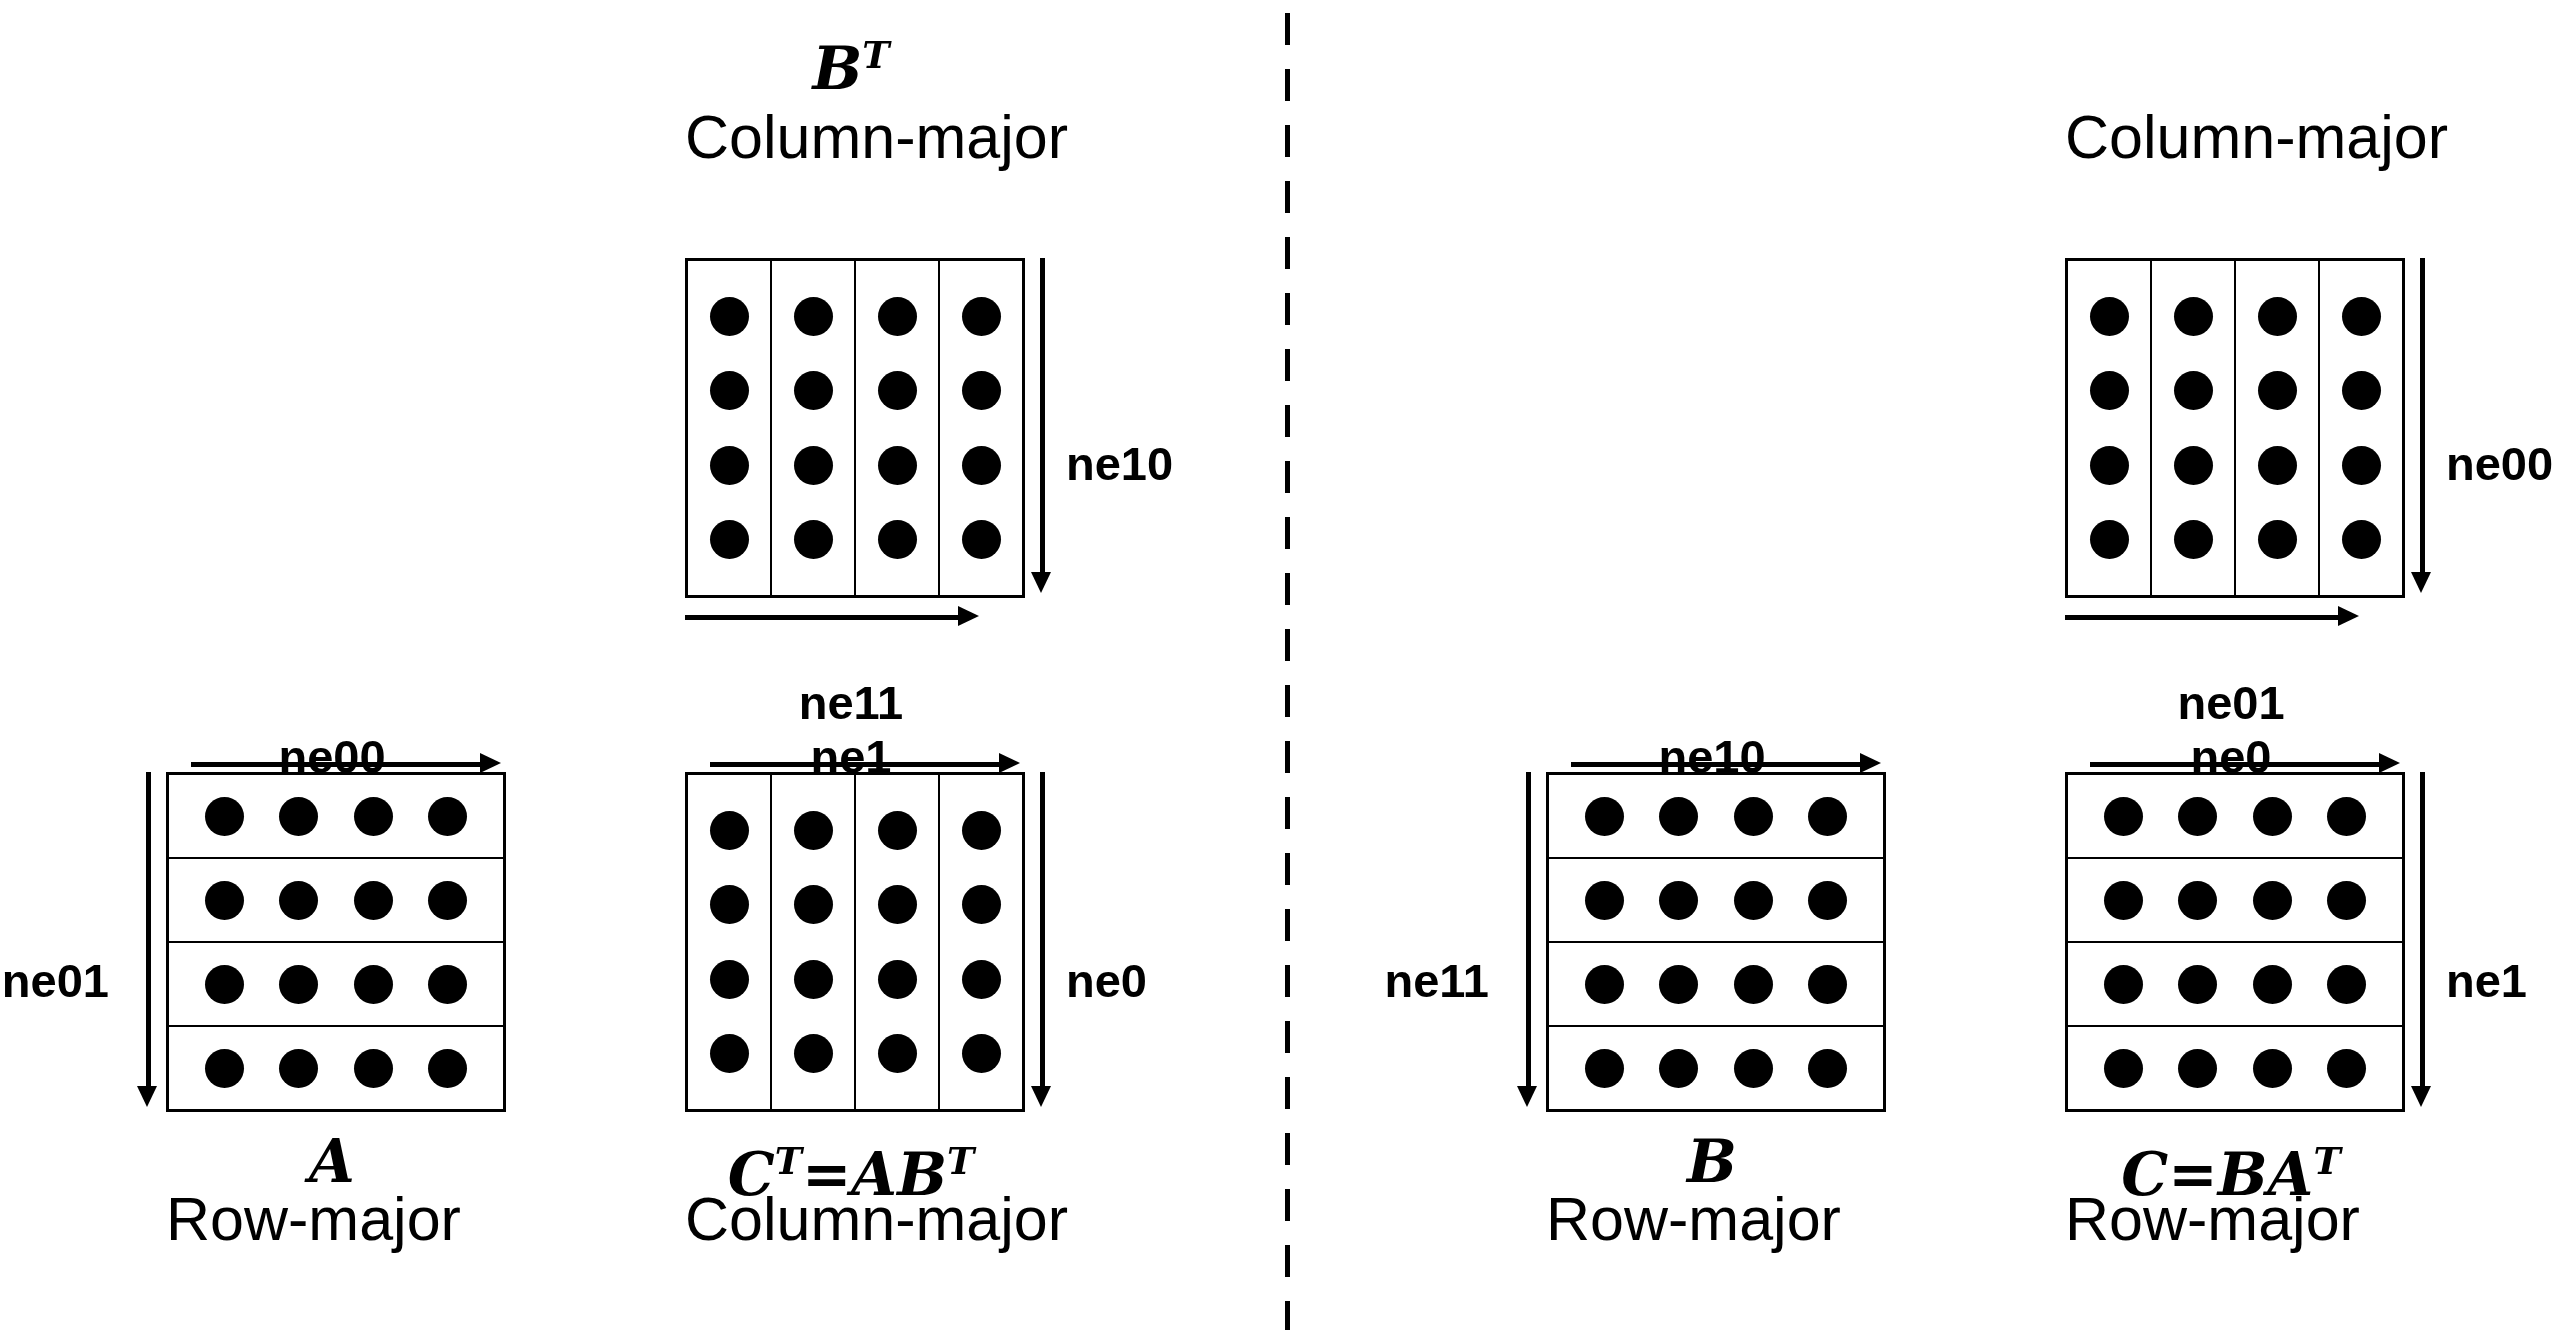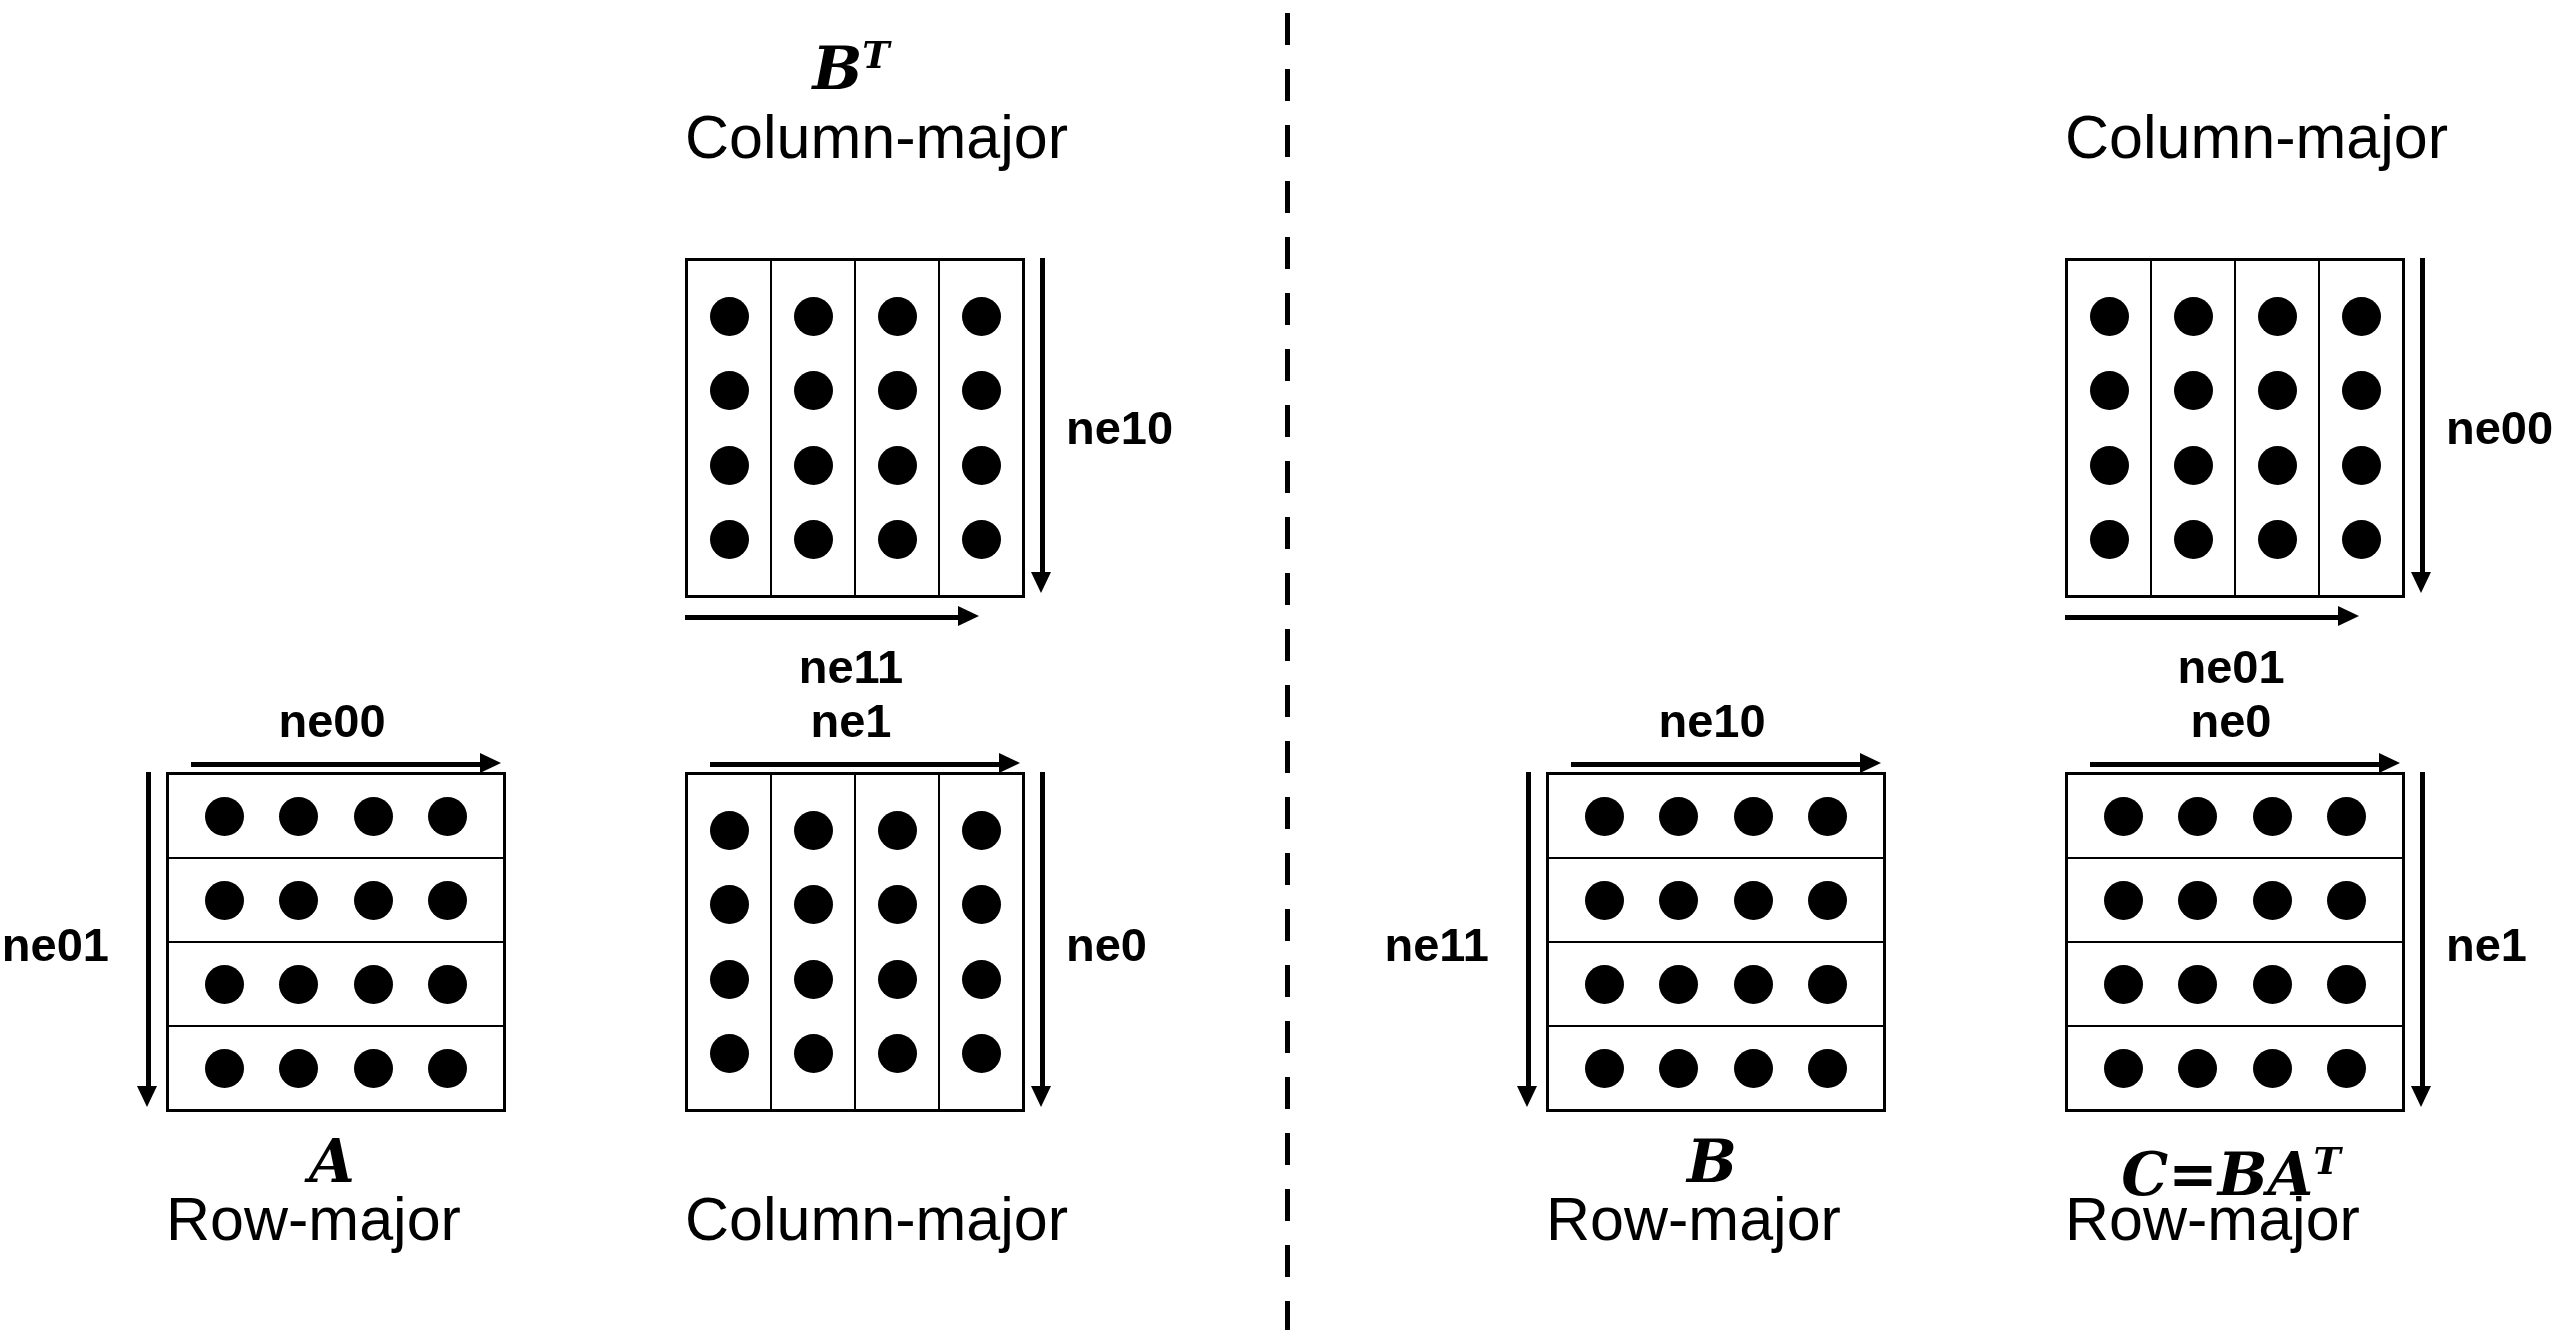--- a/index.html
+++ b/index.html
@@ -33,20 +33,21 @@
   }
   .math-title sup { font-size:0.62em; }
   .major-label {
     position:absolute; width:100%; text-align:left;
     font-family:"Liberation Sans",sans-serif;
     font-size:61px; line-height:75px; white-space:nowrap;
   }
   .dim-label {
     position:absolute; font-weight:bold; font-size:47px; line-height:54px;
     white-space:nowrap;
+    margin-top:36px;
   }
 
   
   .fig-top .math-title  { top:0; }
   .fig-top .major-label { top:82px; }
   .fig-top .matrix-grid { top:240px; }
   .fig-top .right-arrow { top:240px; left:355px; height:315px; }
   .fig-top .right-label { top:383px; left:381px; }
   .fig-top .bottom-arrow{ top:597px; left:0; width:274px; }
   .fig-top .bottom-label{ top:622px; left:0; width:100%; text-align:center; }
@@ -223,20 +224,21 @@
       </div>
       <div class="cell">
         <div class="dot"></div>
         <div class="dot"></div>
         <div class="dot"></div>
         <div class="dot"></div>
       </div>
     </div>
   <div class="arrow-down right-arrow"></div>
   <div class="dim-label right-label">ne0</div>
+  <div class="math-title"><span>C</span><sup>T</sup><span>=AB</span><sup>T</sup></div>
   <div class="major-label">Column-major</div>
 </div>
 
 <div class="figure fig-bottom fig-b">
   <div class="dim-label top-label">ne10</div>
   <div class="arrow-right top-arrow"></div>
   <div class="arrow-down left-arrow"></div>
   <div class="dim-label left-label">ne11</div>
   <div class="matrix-grid" data-orientation="row">
       <div class="cell">

